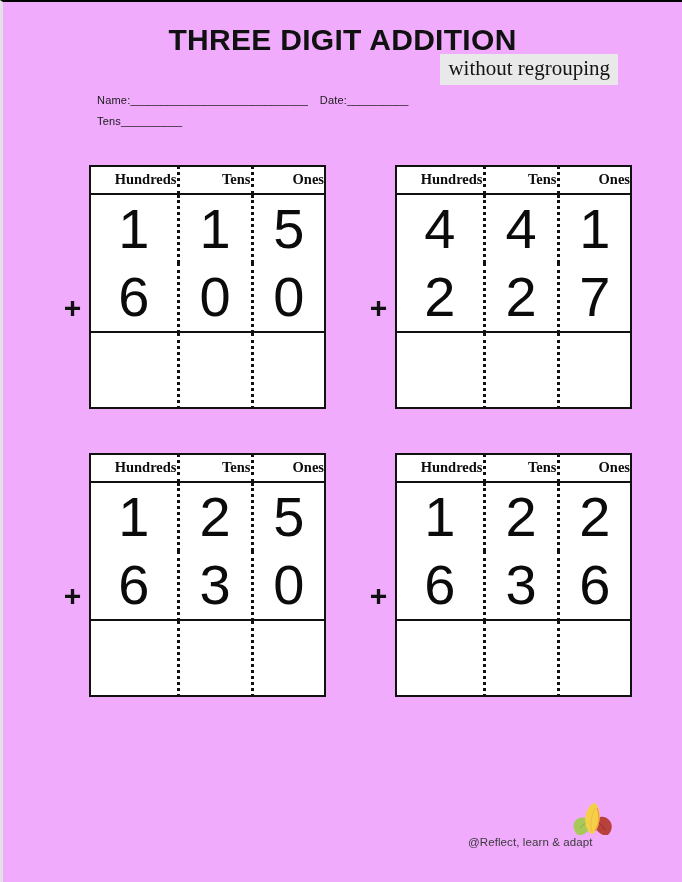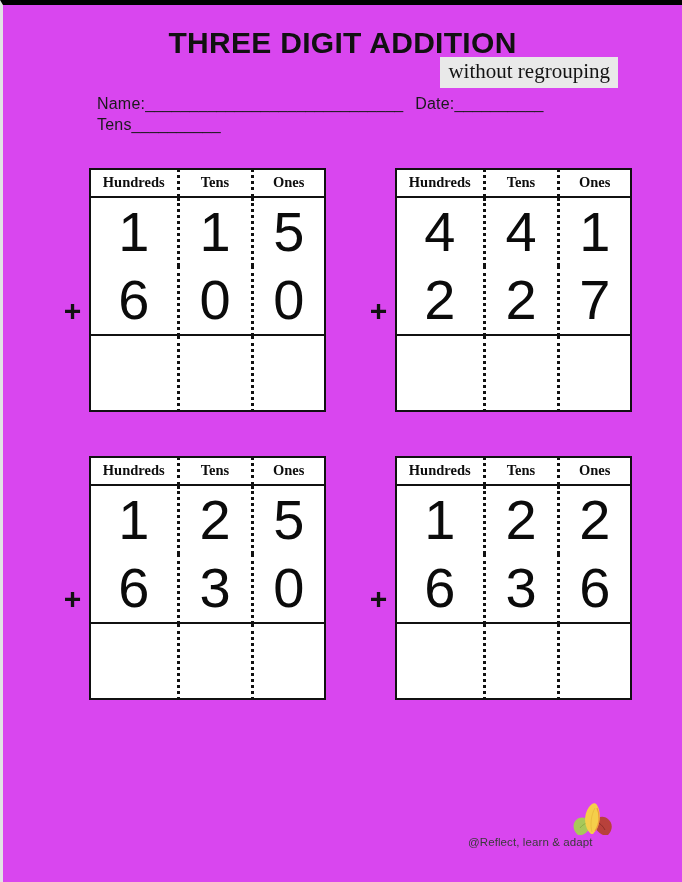--- a/index.html
+++ b/index.html
@@ -4,24 +4,24 @@
 <style>
   html, body {
     margin: 0;
     padding: 0;
     background: #ffffff;
   }
   .page {
     position: relative;
     width: 682px;
     height: 882px;
-    background: #d946ef;
+    background: #f0abfc;
     box-sizing: border-box;
     border-left: 3px solid #e2e2e4;
-    border-top: 5px solid #000000;
+    border-top: 2px solid #000000;
     overflow: hidden;
     font-family: "Liberation Sans", sans-serif;
     color: #111111;
   }
 
   
   .title {
     position: absolute;
     left: 0;
     right: 0;
@@ -49,21 +49,21 @@
     padding: 1px 8px 2px 8px;
     color: #141414;
     white-space: nowrap;
   }
 
   .fields {
     position: absolute;
     left: 94px;
     top: 88px;
     font-family: "Liberation Sans", sans-serif;
-    font-size: 16px;
+    font-size: 11px;
     line-height: 21px;
     color: #1a1a1a;
     letter-spacing: 0.2px;
     white-space: nowrap;
   }
   .field-line { display: block; }
   .field-label { }
   .field-rule { letter-spacing: 0px; }
   .field-gap { display: inline-block; width: 12px; }
 
@@ -110,21 +110,21 @@
     background: #ffffff;
   }
   table.pv col.h { width: 88px; }
   table.pv col.t { width: 74px; }
   table.pv col.o { width: 73px; }
 
   table.pv th {
     font-family: "Liberation Serif", serif;
     font-weight: bold;
     font-size: 14.5px;
-    text-align: center;
+    text-align: right;
     padding: 4px 0 5px 0;
     color: #0d0d0d;
     border-bottom: 2.5px solid #111111;
     border-right: 3px dotted #111111;
     background: #ffffff;
   }
   table.pv th:last-child { border-right: none; }
 
   table.pv td {
     border-right: 3px dotted #111111;

